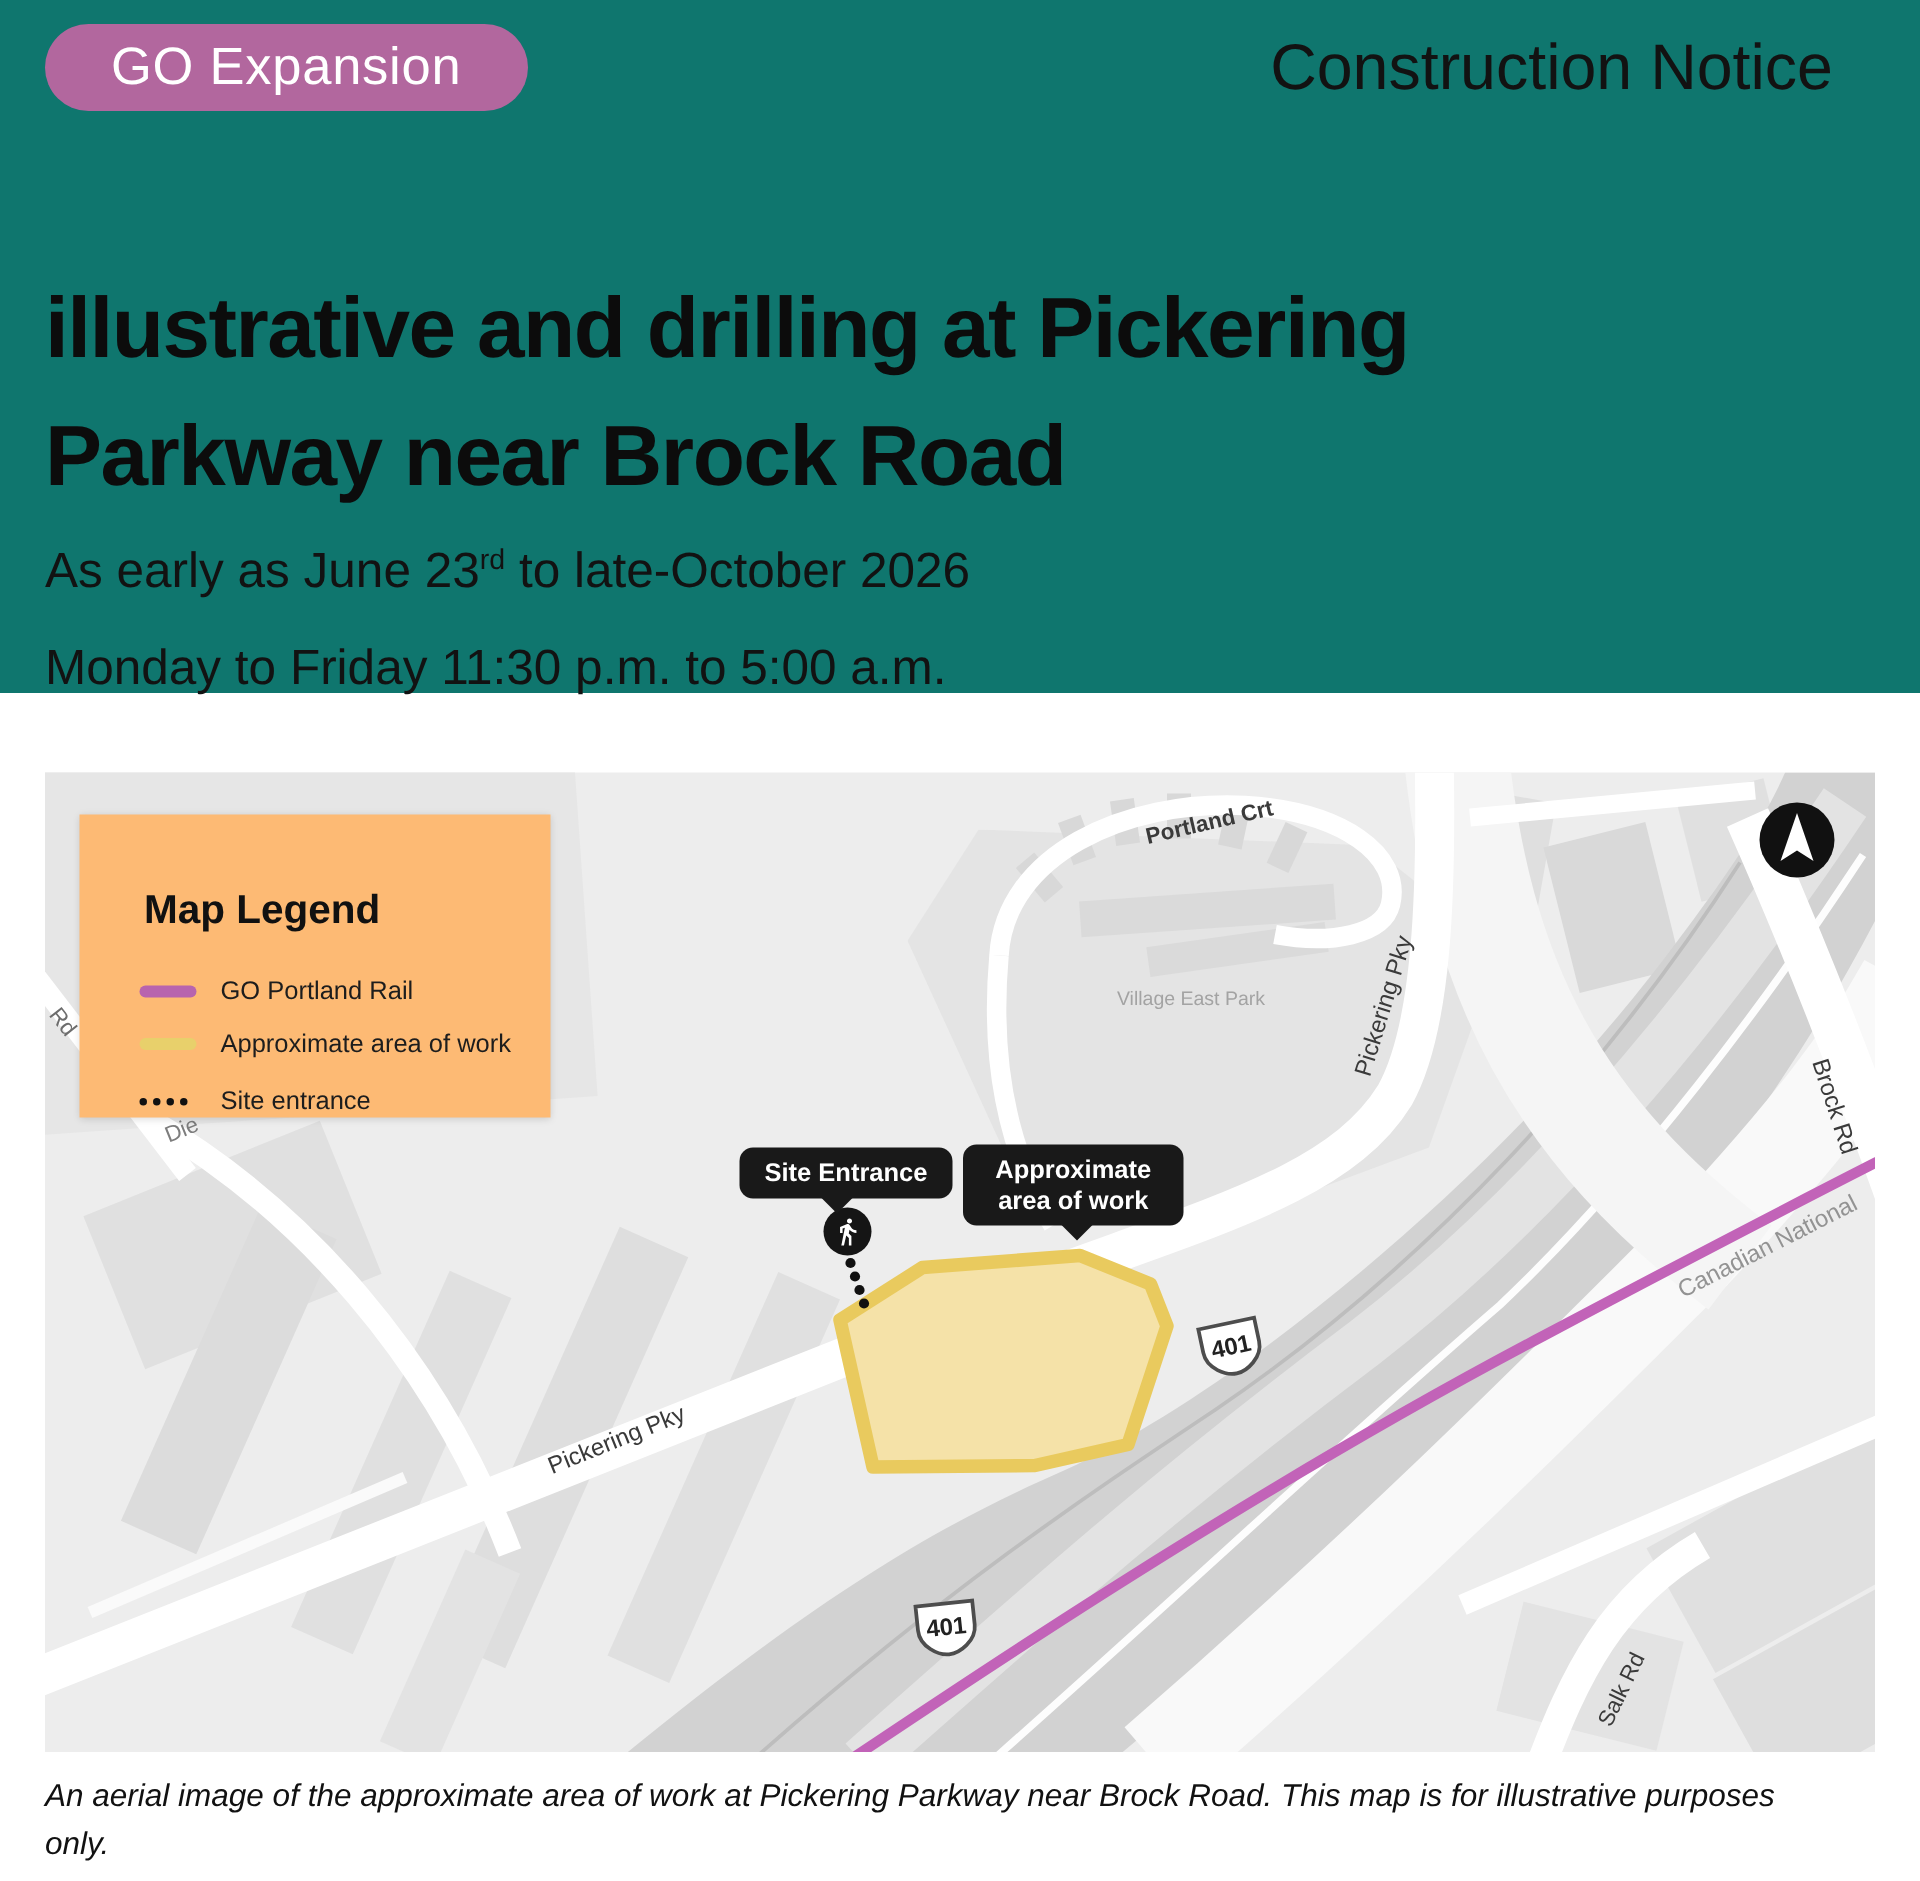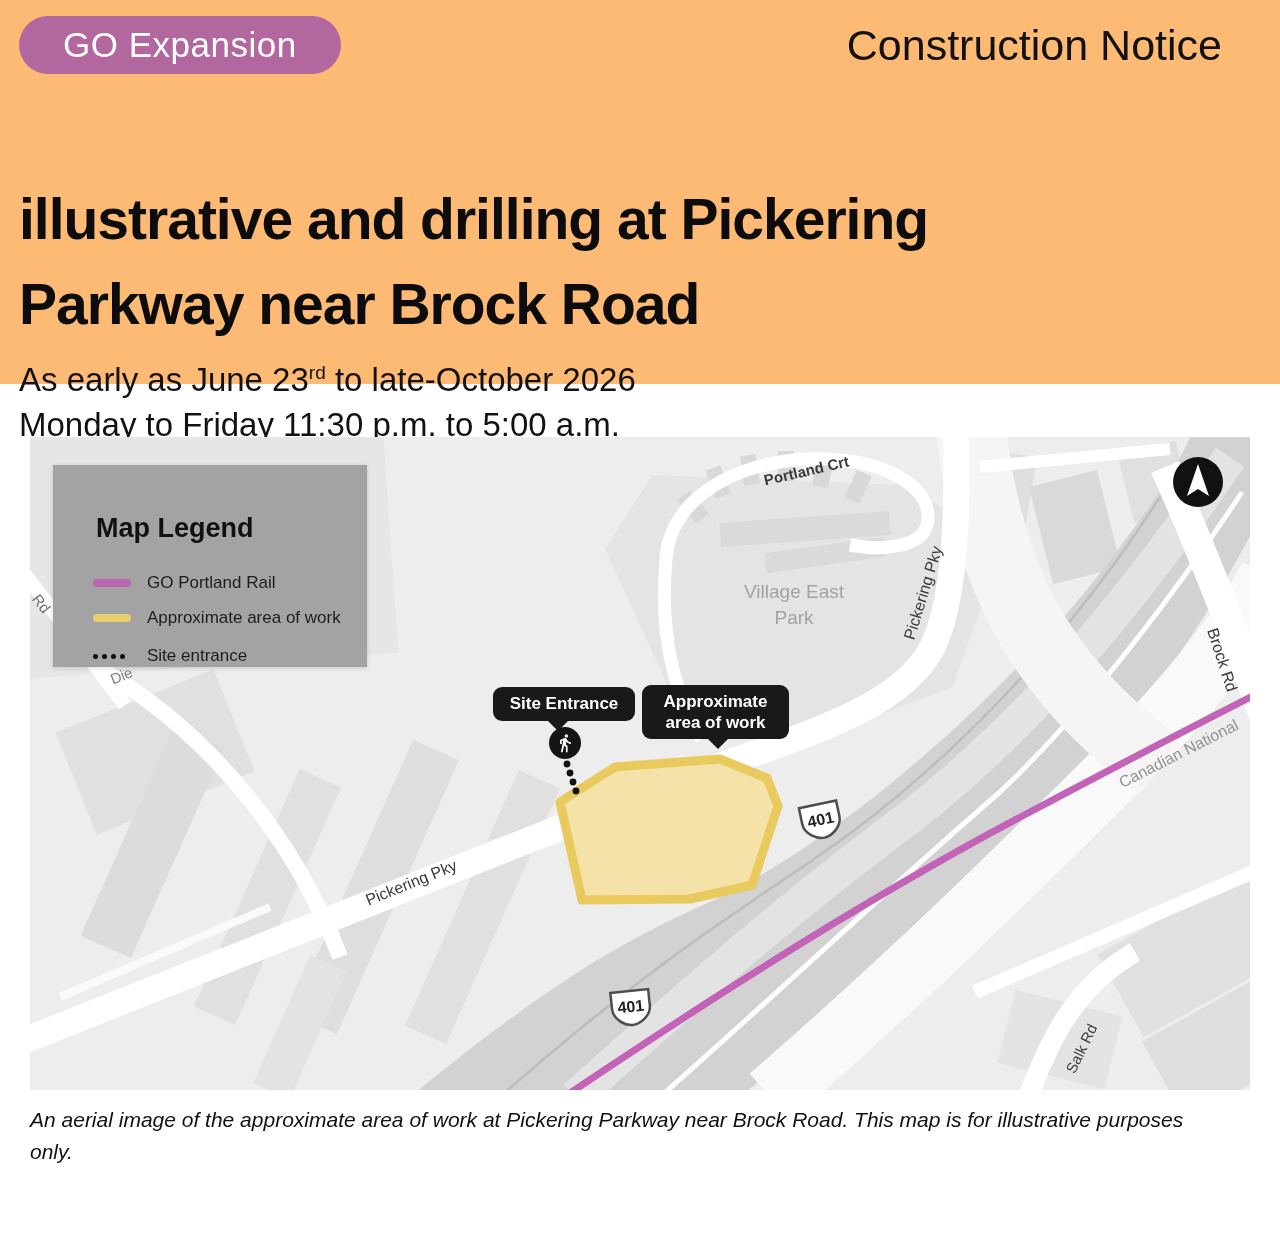--- a/index.html
+++ b/index.html
@@ -1,53 +1,53 @@
 <!DOCTYPE html>
 <html><head>
 <meta charset="utf-8">
 <style>
   * { margin:0; padding:0; box-sizing:border-box; }
   html,body { width:1280px; background:#ffffff; font-family:"Liberation Sans", sans-serif; }
   body { height:1254px; overflow:hidden; }
 
   
-  .hero { background:#fdba74; padding:16px 58px 40px 19px; height:384px; }
+  .hero { background:#0f766e; padding:16px 58px 40px 30px; height:462px; }
   .hero-top { display:flex; justify-content:space-between; align-items:center; }
   .badge { background:#b2679e; color:#fff; border-radius:999px; padding:9px 44px;
            font-size:35px; font-weight:500; letter-spacing:.5px; }
   .notice-type { font-size:43px; color:#121212; font-weight:400; }
   .title { margin-top:18px; color:#0c0c0c; font-weight:800; font-size:57px;
            line-height:1.49; letter-spacing:-1px; }
-  .dateline, .schedule { font-size:33px; color:#121212; line-height:1.38; }
+  .dateline, .schedule { font-size:33px; color:#121212; line-height:1.38;margin-top:20px; }
   .dateline { margin-top:10px; }
   .dateline sup { font-size:19px; }
 
   
   .map-wrap { position:relative; width:1220px; height:653px; margin:53px 30px 0 30px;
               background:#ededed; overflow:hidden; }
   .bld { position:absolute; background:#e2e2e2; }
   .park { position:absolute; left:575px; top:38px; width:395px; height:265px; background:#e4e4e4;
           border-radius:40px; clip-path:polygon(12% 0%,78% 4%,100% 30%,88% 80%,52% 100%,16% 80%,0% 28%); }
   svg.roads { position:absolute; left:0; top:0; }
 
   .maplabel { position:absolute; font-size:15px; color:#3a3a3a; font-weight:600; white-space:nowrap; }
   .maplabel.gray { color:#a3a3a3; font-weight:500; }
   .lbl-portland { left:733px; top:25px; transform:rotate(-13deg); }
   .lbl-village  { left:712px; top:142px; width:104px; white-space:normal; text-align:center;
-                  line-height:1.35; font-size:19px; }
+                  line-height:1.35; font-size:13px; }
   .lbl-pick-up  { left:845px; top:147px; transform:rotate(-73deg); font-weight:500; font-size:16px; }
   .lbl-pick-low { left:333px; top:437px; transform:rotate(-22deg); font-weight:500; font-size:16px; }
   .lbl-brock    { left:1159px; top:214px; transform:rotate(72deg); font-weight:500; font-size:16px; }
   .lbl-cn       { left:1083px; top:308px; transform:rotate(-27deg); color:#939393; font-weight:500; font-size:16px; }
   .lbl-salk     { left:1025px; top:603px; transform:rotate(-64deg); font-weight:500; }
   .lbl-rd       { left:2px;  top:158px; transform:rotate(52deg); color:#6d6d6d; font-weight:500; }
   .lbl-die      { left:80px; top:230px; transform:rotate(-22deg); color:#7d7d7d; font-weight:500; }
 
   
-  .legend { position:absolute; left:23px; top:28px; width:314px; height:202px; background:#a3a3a3;
+  .legend { position:absolute; left:23px; top:28px; width:314px; height:202px; background:#fdba74;
             box-shadow:0 1px 5px rgba(0,0,0,.15); }
   .legend-title { position:absolute; left:43px; top:48px; font-size:27px; font-weight:800; color:#111; }
   .legend-row { position:absolute; left:40px; display:flex; align-items:center; }
   .legend-row .lab { margin-left:16px; font-size:17px; color:#1d1d1d; font-weight:500; }
   .sw-line { width:38px; height:8px; border-radius:4px; }
   .sw-rail { background:#b864ae; }
   .sw-work { background:#e8d06b; }
   .sw-dots { display:flex; gap:4px; width:38px; }
   .sw-dots i { width:5px; height:5px; border-radius:50%; background:#111; }
 

